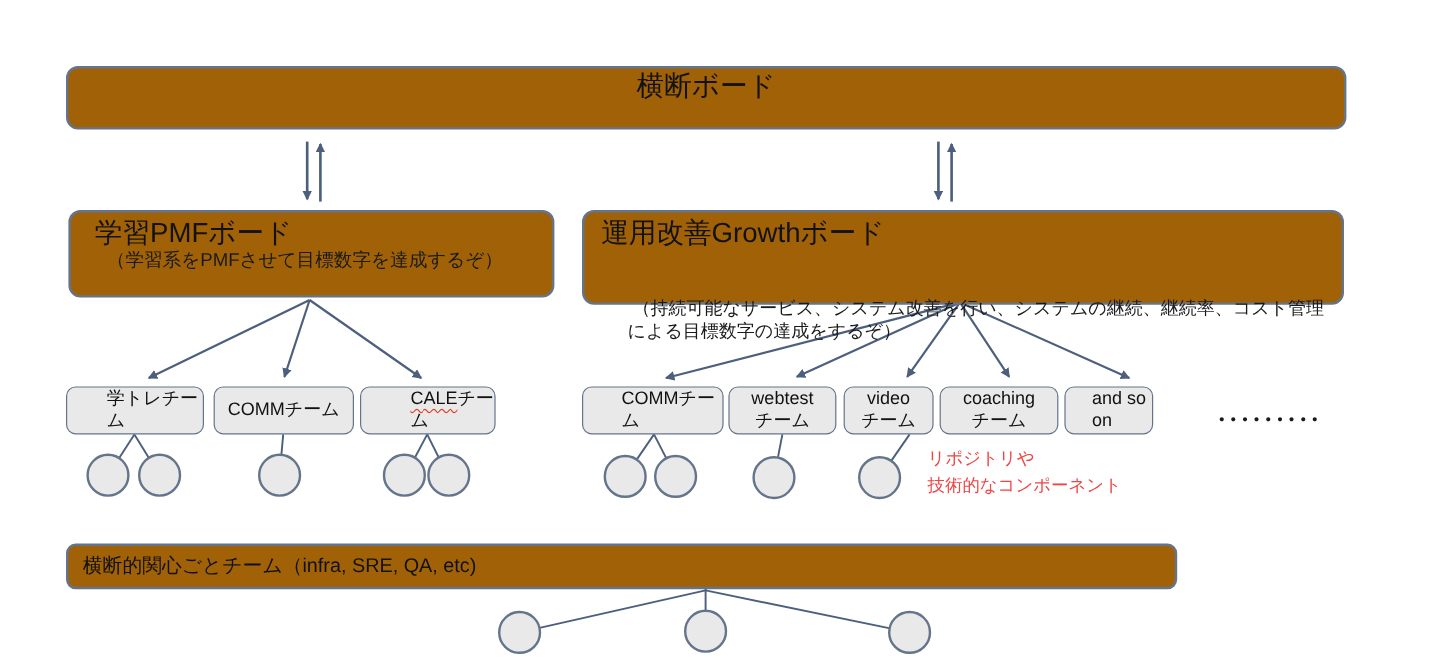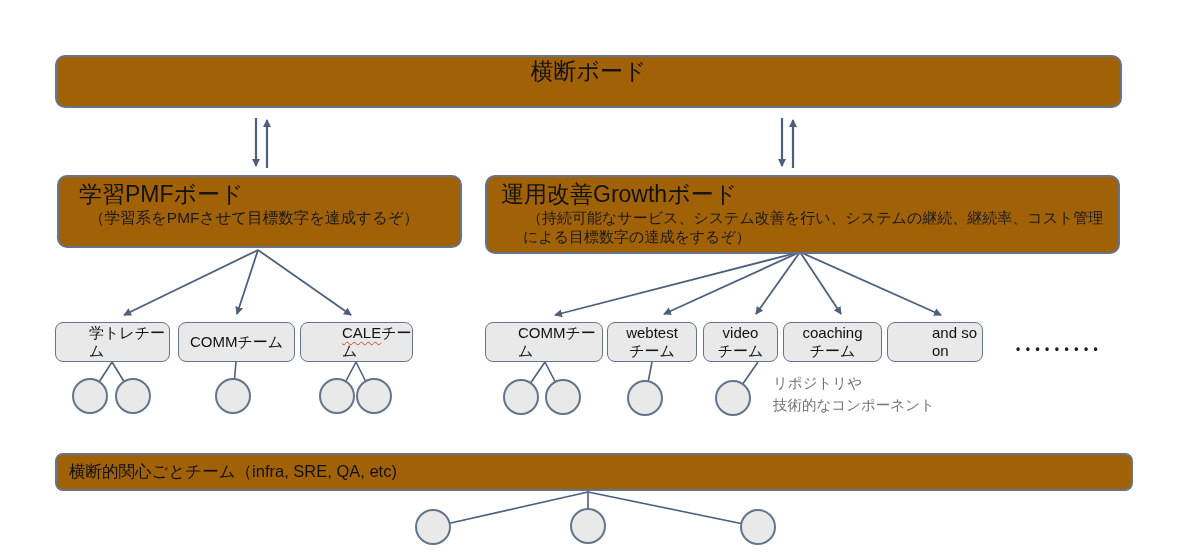--- a/index.html
+++ b/index.html
@@ -10,31 +10,31 @@
   }
   .layer{position:absolute;left:0;top:0;width:1200px;height:557px;}
   #connectors{z-index:0;}
   .node{position:absolute;z-index:1;background:#a16207;border:2px solid #64748b;border-radius:10px;box-sizing:border-box;}
   .board-title{font-size:23px;line-height:27px;color:#121212;}
   .board-sub{font-size:15.5px;line-height:20px;color:#1a1a1a;}
   .top-board{text-align:center;padding-top:1px;}
   .side-board .board-title{padding:4px 0 0 20px;}
   .side-board .board-sub{padding-left:26px;padding-right:8px;text-indent:4px;}
   .growth-board .board-title{padding-left:14px;}
-  .growth-board .board-sub{padding-left:36px;font-size:15px;line-height:19px;}
+  .growth-board .board-sub{padding-left:36px;font-size:15px;line-height:19px;margin-top:40px;}
   .team{position:absolute;z-index:1;top:322px;height:40px;background:#e9e9ea;border:1.5px solid #64748b;border-radius:8px;box-sizing:border-box;display:flex;align-items:center;font-size:15px;line-height:18px;}
   .ta-left{justify-content:flex-end;}
   .ta-left .tlabel{text-align:left;}
   .ta-center{justify-content:center;}
   .ta-center .tlabel{text-align:center;}
   .tlabel{display:inline-block;}
   .misspell{text-decoration:underline wavy #e0402a;text-decoration-thickness:1px;text-underline-offset:3px;}
   .circle{position:absolute;z-index:1;width:36px;height:36px;border-radius:50%;background:#e9e9ea;border:2px solid #64748b;box-sizing:border-box;}
   .dots{position:absolute;z-index:1;font-size:12px;letter-spacing:5.5px;color:#1a1a1a;font-weight:bold;}
-  .annotation{position:absolute;z-index:1;font-size:14.5px;line-height:22px;color:#737373;}
+  .annotation{position:absolute;z-index:1;font-size:14.5px;line-height:22px;color:#ef4444;}
   .cross-board{display:flex;align-items:center;font-size:16.5px;padding-left:12px;border-radius:8px;}
 </style>
 </head>
 <body>
 
 <svg id="connectors" class="layer" viewBox="0 0 1200 557" xmlns="http://www.w3.org/2000/svg">
   <defs>
     <marker id="arrow" markerWidth="9" markerHeight="9" refX="7" refY="4" orient="auto" markerUnits="userSpaceOnUse">
       <path d="M0,0 L8,4 L0,8 Z" fill="#4c5f7d"></path>
     </marker>
@@ -106,21 +106,21 @@
 </div>
 <div class="team ta-center" style="left:607px;width:90px;">
   <span class="tlabel" style="max-width:62px;">webtestチーム</span>
 </div>
 <div class="team ta-center" style="left:703px;width:75px;">
   <span class="tlabel" style="max-width:48px;">videoチーム</span>
 </div>
 <div class="team ta-center" style="left:783px;width:99px;">
   <span class="tlabel" style="max-width:66px;">coachingチーム</span>
 </div>
-<div class="team ta-left" style="left:887px;width:96px;padding-left:14px;">
+<div class="team ta-left" style="left:887px;width:74px;padding-left:14px;">
   <span class="tlabel" style="max-width:50px;">and so on</span>
 </div>
 
 <div class="dots" style="left:1016px;top:342px;">•••••••••</div>
 
 <div class="circle" style="left:72px;top:378px;"></div>
 <div class="circle" style="left:115px;top:378px;"></div>
 <div class="circle" style="left:215px;top:378px;"></div>
 <div class="circle" style="left:319px;top:378px;"></div>
 <div class="circle" style="left:356px;top:378px;"></div>
@@ -128,19 +128,19 @@
 <div class="circle" style="left:503px;top:379px;"></div>
 <div class="circle" style="left:545px;top:379px;"></div>
 <div class="circle" style="left:627px;top:380px;"></div>
 <div class="circle" style="left:715px;top:380px;"></div>
 
 <div class="annotation" style="left:773px;top:372px;">
   <div>リポジトリや</div>
   <div>技術的なコンポーネント</div>
 </div>
 
-<div class="node cross-board" style="left:55px;top:453px;width:1078px;height:38px;text-align:center;">
+<div class="node cross-board" style="left:55px;top:453px;width:926px;height:38px;text-align:center;">
   <span>横断的関心ごとチーム（infra, SRE, QA, etc)</span>
 </div>
 
 <div class="circle" style="left:415px;top:509px;"></div>
 <div class="circle" style="left:570px;top:508px;"></div>
 <div class="circle" style="left:740px;top:509px;"></div>
 
 </body></html>

